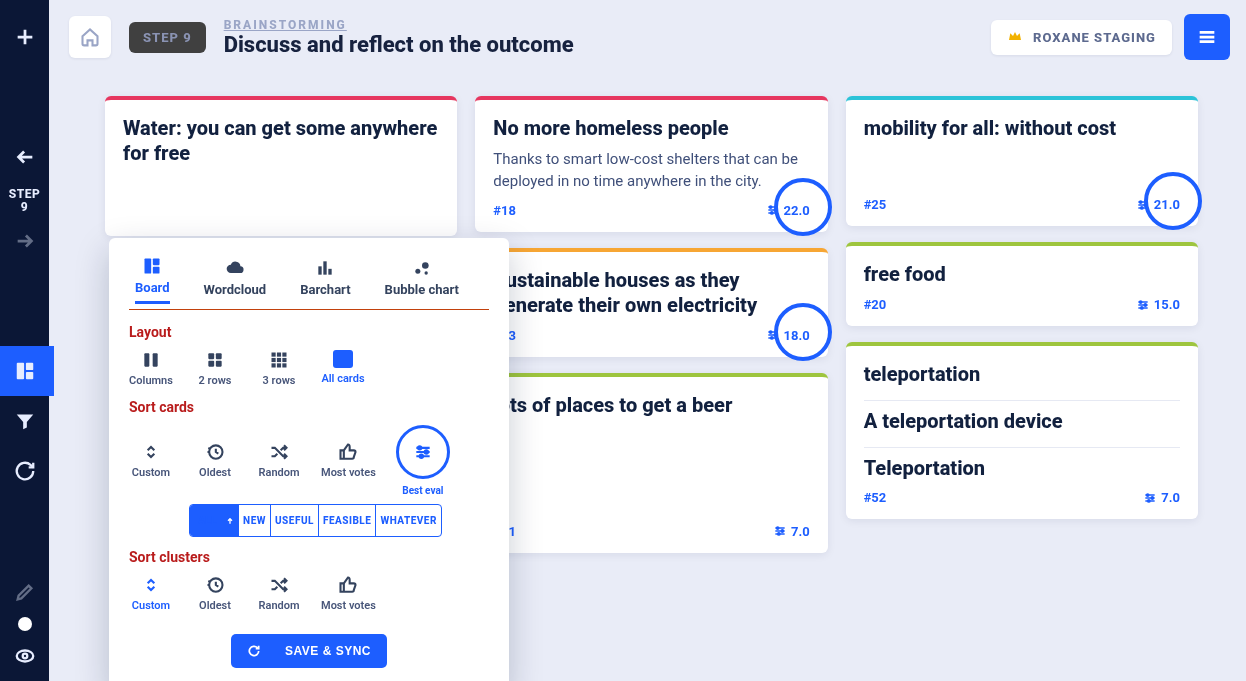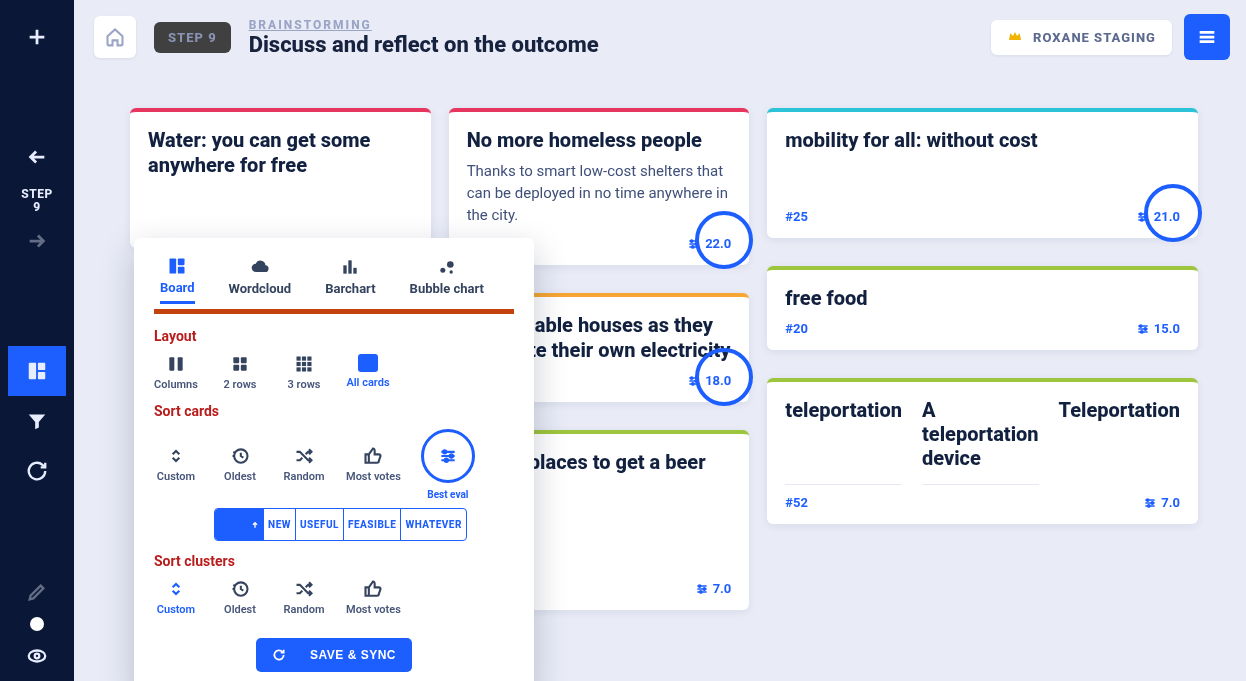--- a/index.html
+++ b/index.html
@@ -1,20 +1,20 @@
 <!DOCTYPE html>
 <html><head>
 <meta charset="utf-8">
 <style>
   * { box-sizing: border-box; margin: 0; padding: 0; }
   html, body { width: 1246px; height: 681px; font-family: -apple-system, BlinkMacSystemFont, "Segoe UI", Roboto, Arial, sans-serif; background: #e9ecf7; overflow: hidden; }
   .root { display: flex; width: 100%; height: 100%; }
 
   
-  .sidebar { width: 74px; background: #0b1736; display: flex; flex-direction: column; align-items: center; padding-top: 12px; color: #fff; }
+  .sidebar { width: 49px; background: #0b1736; display: flex; flex-direction: column; align-items: center; padding-top: 12px; color: #fff; }
   .sidebar .sb-item { width: 58px; height: 50px; display: flex; flex-direction: column; align-items: center; justify-content: center; cursor: pointer; color: #e7edff; font-size: 11px; font-weight: 700; }
   .sidebar .sb-item svg { width: 22px; height: 22px; }
   .sidebar .sb-gap { height: 70px; }
   .sidebar .sb-step { text-align: center; font-size: 12px; font-weight: 800; letter-spacing: .5px; color: #e7edff; margin: 6px 0 2px; line-height: 1.1; }
   .sidebar .sb-active { background: #1d5eff; }
   .sidebar .sb-lower { margin-top: auto; margin-bottom: 10px; display: flex; flex-direction: column; align-items: center; gap: 10px; }
   .sidebar .dot { width: 14px; height: 14px; border-radius: 50%; background: #fff; display: block; }
 
   
   .main { flex: 1; display: flex; flex-direction: column; }
@@ -27,42 +27,42 @@
   .eyebrow { color: #9aa5c6; font-size: 12px; font-weight: 800; letter-spacing: 2px; text-decoration: underline; }
   .page-title { color: #17223f; font-size: 22px; font-weight: 800; }
   .top-right { margin-left: auto; display: flex; align-items: center; gap: 12px; }
   .user-chip { background: #fff; border-radius: 6px; padding: 8px 16px; font-size: 13px; font-weight: 800; color: #5d6a8f; letter-spacing: 1px; box-shadow: 0 1px 3px rgba(16,24,61,.08); display: flex; align-items: center; gap: 10px; }
   .burger { width: 46px; height: 46px; background: #1d5eff; border-radius: 6px; display: flex; align-items: center; justify-content: center; color: #fff; }
 
   
   .board { flex: 1; position: relative; padding: 22px 48px 30px 56px; overflow: hidden; }
   .columns { display: flex; gap: 18px; }
   .col { flex: 1; display: flex; flex-direction: column; gap: 16px; }
-  .card { background: #fff; border-radius: 6px; padding: 16px 18px 14px; box-shadow: 0 2px 8px rgba(16,24,61,.08); position: relative; border-top: 4px solid transparent; margin-top: 12px; }
+  .card { background: #fff; border-radius: 6px; padding: 16px 18px 14px; box-shadow: 0 2px 8px rgba(16,24,61,.08); position: relative; border-top: 4px solid transparent; }
   .card.pink   { border-top-color: #e6365f; }
   .card.orange { border-top-color: #f7a634; }
   .card.green  { border-top-color: #9ec53e; }
   .card.cyan   { border-top-color: #2cc3d8; }
   .card h3 { font-size: 20px; font-weight: 800; color: #12213f; margin-bottom: 8px; line-height: 1.25; }
   .card p  { font-size: 15px; color: #40507a; line-height: 1.45; margin-bottom: 8px; }
   .card .meta-row { display: flex; align-items: center; justify-content: space-between; margin-top: 10px; }
   .card .id   { color: #1d5eff; font-size: 13px; font-weight: 700; }
   .card .score { color: #1d5eff; font-size: 13px; font-weight: 700; display: flex; align-items: center; gap: 4px; }
   .card .score svg { width: 14px; height: 14px; }
   .card .ring { position: absolute; right: -4px; bottom: -4px; width: 58px; height: 58px; border: 4px solid #1d5eff; border-radius: 50%; pointer-events: none; }
-  .card .multi-wrap { display: flex; flex-direction: row; gap: 20px; margin-bottom: 8px; justify-content: flex-end; }
+  .card .multi-wrap { display: flex; flex-direction: column; gap: 8px; margin-bottom: 8px; justify-content: flex-end; }
   .card .mitem { font-size: 20px; font-weight: 800; color: #12213f; padding-bottom: 14px; border-bottom: 1px solid #e6e9f3; }
   .card .mitem:last-child { border-bottom: none; padding-bottom: 0; }
 
   
   .col-left-card { height: 140px; }
 
   
   .panel { position: absolute; left: 60px; top: 164px; width: 400px; background: #fff; border-radius: 6px; box-shadow: 0 12px 34px rgba(11,23,54,.22); padding: 18px 20px 22px; }
-  .panel .tabs { display: flex; gap: 34px; border-bottom: 5px solid #c2410c; padding: 0 6px 6px; margin-bottom: 14px; align-items: center; }
+  .panel .tabs { display: flex; gap: 34px; border-bottom: 1px solid #c2410c; padding: 0 6px 6px; margin-bottom: 14px; align-items: flex-end; }
   .panel .tab { display: flex; flex-direction: column; align-items: center; gap: 4px; font-size: 13px; font-weight: 700; color: #34435e; cursor: pointer; padding-bottom: 6px; }
   .panel .tab svg { width: 22px; height: 20px; color: #34435e; }
   .panel .tab.active { color: #1d5eff; border-bottom: 3px solid #1d5eff; margin-bottom: -1px; }
   .panel .tab.active svg { color: #1d5eff; }
   .panel .section-label { font-size: 14px; font-weight: 700; color: #b91c1c; margin: 4px 0 10px; }
   .panel .row { display: flex; gap: 20px; margin-bottom: 12px; flex-wrap: wrap; }
   .panel .opt { display: flex; flex-direction: column; align-items: center; gap: 4px; font-size: 11px; font-weight: 600; color: #48567a; cursor: pointer; min-width: 44px; }
   .panel .opt svg { width: 20px; height: 20px; color: #34435e; }
   .panel .opt.active { color: #1d5eff; }
   .panel .opt.active svg { color: #1d5eff; }

